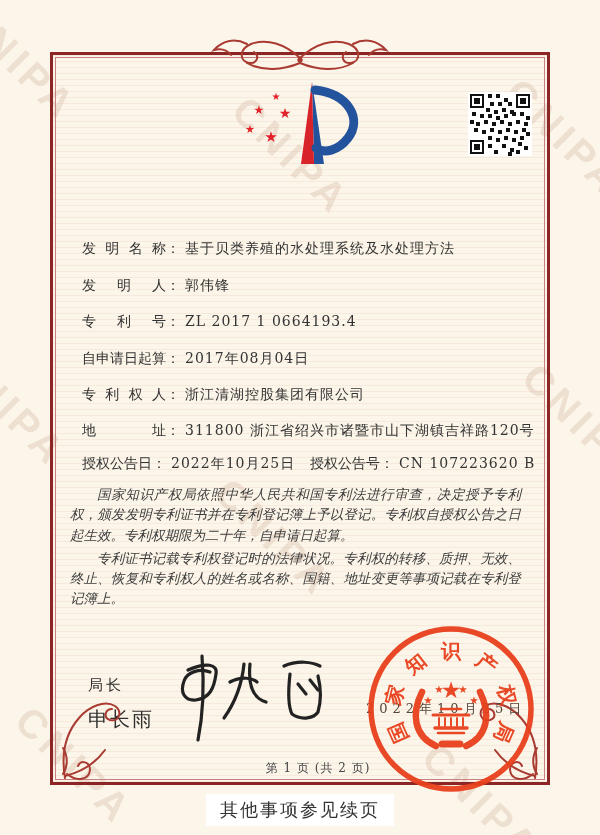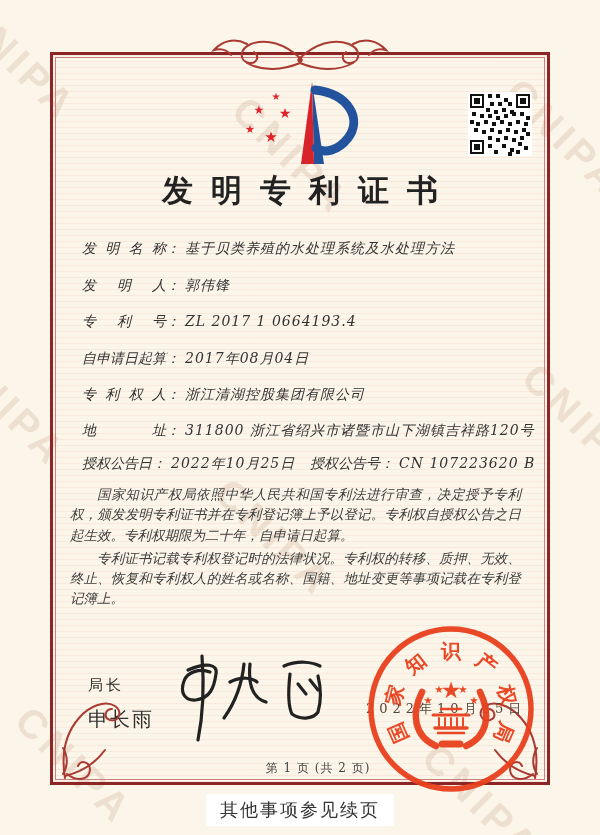--- a/index.html
+++ b/index.html
@@ -25,21 +25,21 @@
   
   .cert-number{position:absolute;left:76px;top:88px;font-size:13.5px;color:#4a4a4a;
                letter-spacing:1.5px;z-index:2;}
   .logo{position:absolute;left:232px;top:76px;z-index:2;}
   .qr{position:absolute;left:468px;top:92px;z-index:2;}
   .cert-title{position:absolute;left:0;right:0;top:170px;text-align:center;
       font-size:31px;font-weight:600;color:#222;letter-spacing:18px;text-indent:18px;z-index:2;}
 
   
   .fields{position:absolute;left:82px;top:240px;width:445px;z-index:2;}
-  .frow{position:absolute;left:0;white-space:nowrap;font-size:14px;color:#333;font-style:italic;}
+  .frow{position:absolute;left:0;white-space:nowrap;font-size:14px;color:#333;}
   .flabel{display:inline-block;width:84px;text-align:justify;text-align-last:justify;
           vertical-align:top;}
   .fcolon{display:inline-block;margin-right:5px;}
   .fvalue{letter-spacing:1px;}
   .grant-right{position:absolute;left:228px;top:0;white-space:nowrap;}
 
   
   .paras{position:absolute;left:70px;top:484px;width:465px;z-index:2;
       font-size:13.5px;line-height:1.5;color:#3c3c3c;font-style:italic;text-align:justify;}
   .para{text-indent:2em;margin:0 14px 3px 0;}
@@ -181,21 +181,20 @@
         <rect x="26" y="58" width="4" height="4"></rect>
         <rect x="34" y="52" width="4" height="4"></rect>
       <rect x="42" y="56" width="4" height="4"></rect>
         <rect x="50" y="50" width="4" height="4"></rect>
         <rect x="56" y="54" width="4" height="4"></rect>
       <rect x="48" y="58" width="4" height="4"></rect>
         <rect x="40" y="60" width="4" height="4"></rect>
     </g>
   </svg>
 
-  <div class="cert-title">发明专利证书</div>
 
   <div class="fields">
     <div class="frow" style="top:0;">
       <span class="flabel">发明名称</span><span class="fcolon">：</span><span class="fvalue">基于贝类养殖的水处理系统及水处理方法</span>
     </div>
     <div class="frow" style="top:37px;">
       <span class="flabel">发明人</span><span class="fcolon">：</span><span class="fvalue">郭伟锋</span>
     </div>
     <div class="frow" style="top:73px;">
       <span class="flabel">专利号</span><span class="fcolon">：</span><span class="fvalue">ZL 2017 1 0664193.4</span>

